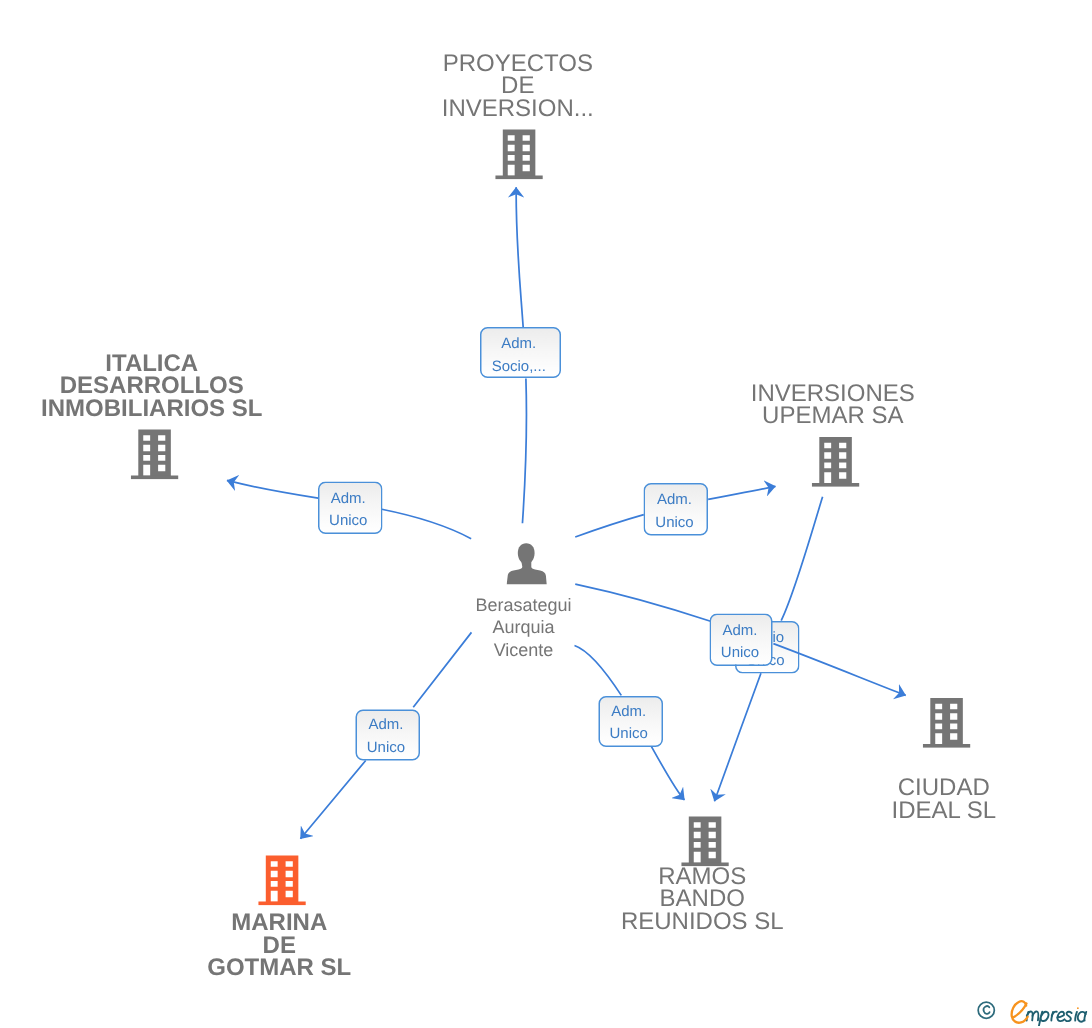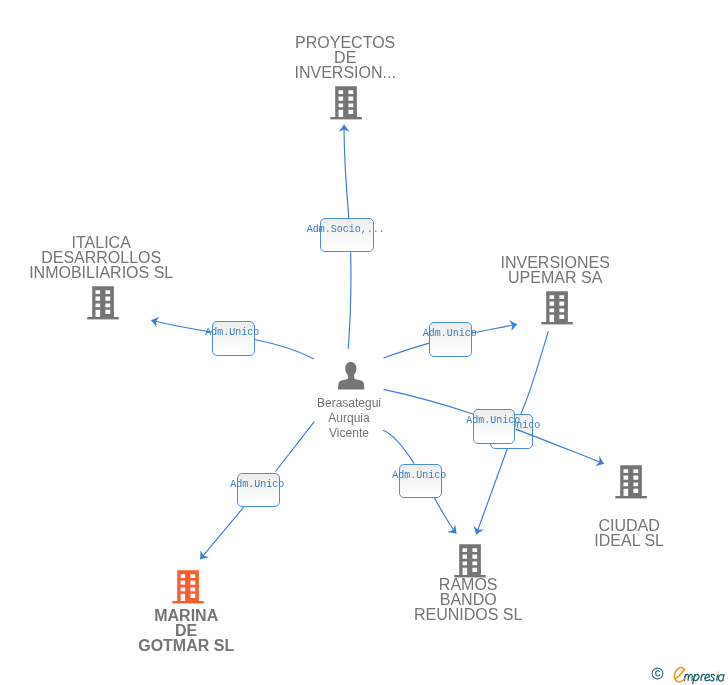--- a/index.html
+++ b/index.html
@@ -9,21 +9,21 @@
   svg#edges{position:absolute;left:0;top:0;width:728px;height:685px;}
   .node{position:absolute;width:0;height:0;}
   .node .icon{position:absolute;left:0;top:0;transform:translateX(-50%);line-height:0;}
   .node .lbl{position:absolute;left:0;transform:translateX(-50%) translateZ(0);
      font-size:16px;line-height:15.0px;color:#757575;text-align:center;white-space:pre;}
   .node.hl .lbl{font-weight:bold;font-size:16px;}
   #n-center-label{font-size:12px;line-height:15.2px;}
   .edge-label{position:absolute;box-sizing:border-box;
      background:linear-gradient(to bottom,#ececec 0%,#f6f6f6 45%,#fcfcfc 78%,#ffffff 100%);
      border:1.2px solid #4a90d9;border-radius:5px;color:#3c7cc4;font-size:10px;
-     text-align:center;white-space:pre;display:flex;flex-direction:row;justify-content:center;padding-top:3px;padding-right:2px;transform:translateZ(0);font-family:Liberation Mono, monospace;}
+     text-align:center;white-space:pre;display:flex;flex-direction:column;justify-content:center;padding-top:3px;padding-right:2px;transform:translateZ(0);}
   .edge-label span{display:block;line-height:15px;}
   #watermark{position:absolute;left:651px;top:666px;display:flex;align-items:flex-start;}
 </style>
 </head>
 <body>
 
 <div id="stage">
 
   <div class="edge-label" style="left:489.8px;top:413.9px;width:43px;height:34.9px;"><span>Socio</span><span>Unico</span></div>
   <svg id="edges" viewBox="0 0 728 685" width="728" height="685">
@@ -51,21 +51,21 @@
     <div class="lbl" style="top:-49.0px;margin-left:-1px;">PROYECTOS
 DE
 INVERSION...</div>
   </div>
 
   <div class="node" style="left:103.2px;top:283.9px;">
     <span class="icon" style="top:0;"><svg width="36" height="36" viewBox="0 0 36 36">
           <path fill="#757575" fill-rule="evenodd" d="M7.2,2.3 H28.9 V33.3 H7.2 Z M10.5,6.2 H15.1 V9.9 H10.5 Z M20.4,6.2 H25.2 V9.9 H20.4 Z M10.5,12.5 H15.1 V16.8 H10.5 Z M20.4,12.5 H25.2 V16.8 H20.4 Z M10.5,19.4 H15.1 V23.2 H10.5 Z M20.4,19.4 H25.2 V23.2 H20.4 Z M10.5,25.8 H15.1 V33.2 H10.5 Z M20.4,25.8 H25.2 V30.1 H20.4 Z"></path>
           <rect x="2.3" y="33.0" width="31.5" height="2.4" fill="#757575"></rect>
         </svg></span>
-    <div class="lbl" style="top:-49.0px;margin-left:-2px;">ITALICA
+    <div class="lbl" style="top:-49.0px;margin-left:-2px;font-weight:bold;">ITALICA
 DESARROLLOS
 INMOBILIARIOS SL</div>
   </div>
 
   <div class="node" style="left:557.2px;top:288.9px;">
     <span class="icon" style="top:0;"><svg width="36" height="36" viewBox="0 0 36 36">
           <path fill="#757575" fill-rule="evenodd" d="M7.2,2.3 H28.9 V33.3 H7.2 Z M10.5,6.2 H15.1 V9.9 H10.5 Z M20.4,6.2 H25.2 V9.9 H20.4 Z M10.5,12.5 H15.1 V16.8 H10.5 Z M20.4,12.5 H25.2 V16.8 H20.4 Z M10.5,19.4 H15.1 V23.2 H10.5 Z M20.4,19.4 H25.2 V23.2 H20.4 Z M10.5,25.8 H15.1 V33.2 H10.5 Z M20.4,25.8 H25.2 V30.1 H20.4 Z"></path>
           <rect x="2.3" y="33.0" width="31.5" height="2.4" fill="#757575"></rect>
         </svg></span>
     <div class="lbl" style="top:-34.0px;margin-left:-2px;text-align:center;">INVERSIONES

